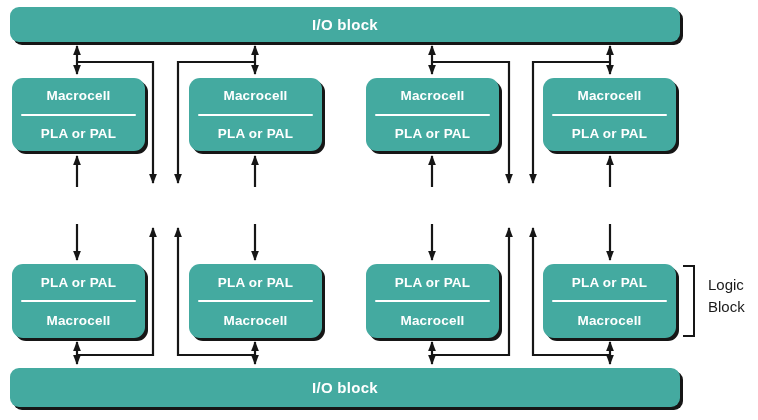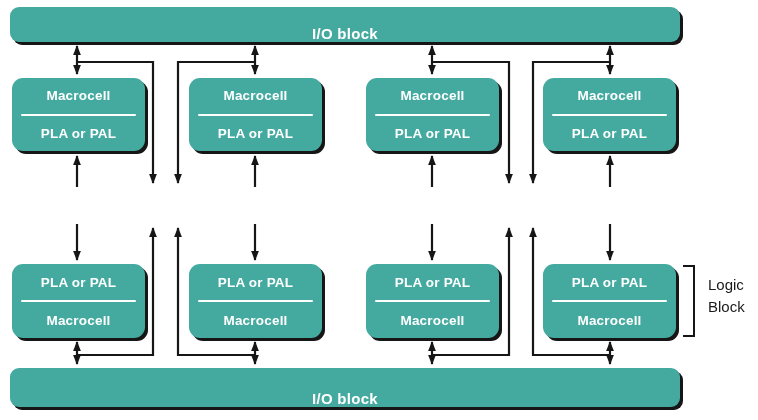--- a/index.html
+++ b/index.html
@@ -12,21 +12,21 @@
   html,body{margin:0;padding:0;background:var(--bg);}
   #stage{
     position:relative;width:758px;height:420px;background:var(--bg);
     font-family:"Liberation Sans","DejaVu Sans",sans-serif;
     overflow:hidden;
   }
   .bar{
     position:absolute;left:10px;width:670px;
     background:var(--teal);border-radius:9px;
     box-shadow:3px 3px 0 var(--ink);
-    display:flex;align-items:flex-end;justify-content:center;
+    display:flex;align-items:center;justify-content:center;
     color:var(--label);font-weight:bold;font-size:15px;letter-spacing:.3px;
   }
   .bar.io-top{top:7px;height:35px;}
   .bar.interconnect{top:187px;height:37px;}
   .bar.io-bottom{top:368px;height:39px;}
   .lblock{
     position:absolute;width:133px;
     background:var(--teal);border-radius:11px;
     box-shadow:3px 3px 0 var(--ink);
     display:flex;flex-direction:column;

